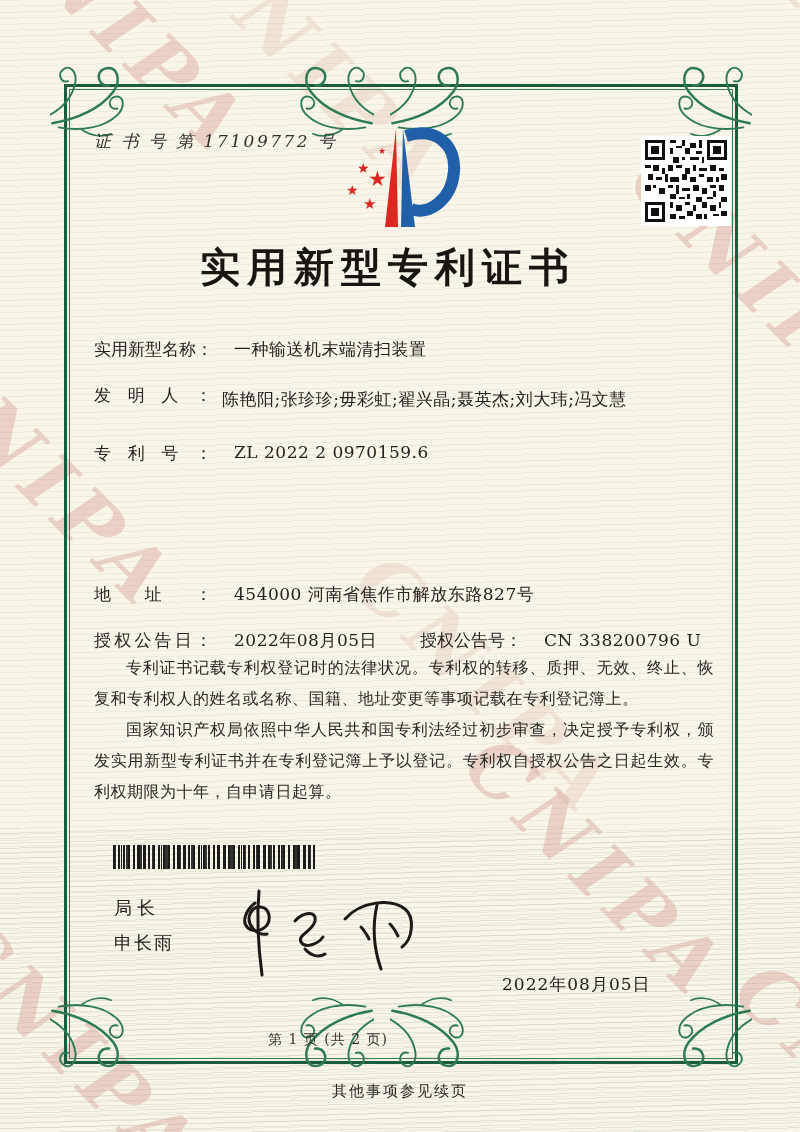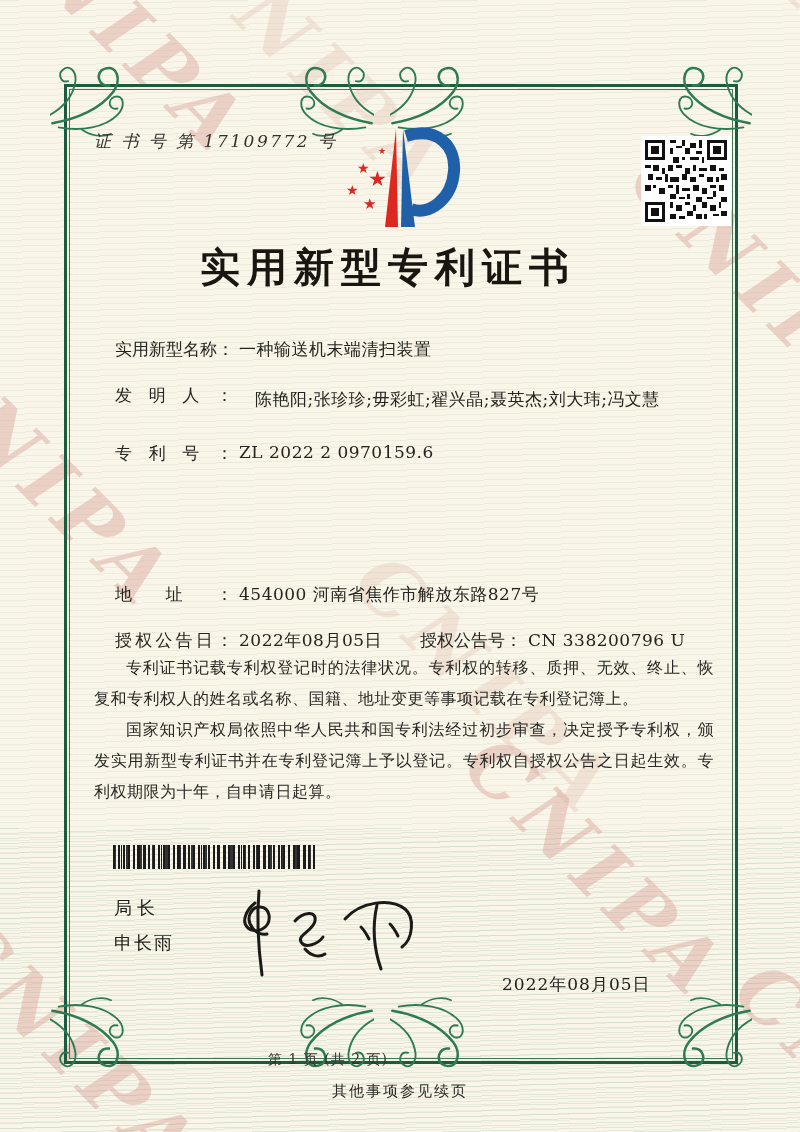--- a/index.html
+++ b/index.html
@@ -40,43 +40,43 @@
     position:absolute; left:94px; top:130px; font-size:17px; letter-spacing:2.5px; color:#33312e;font-style:italic;
   }
   .logo { position:absolute; left:330px; top:123px; width:180px; height:118px; }
   .logo .star { position:absolute; color:#dd2822; line-height:1; font-family:"DejaVu Sans",sans-serif; }
   .title {
     position:absolute; left:0; top:240px; width:776px; text-align:center;
     font-size:40px; font-weight:700; letter-spacing:7px; color:#191611;
   }
   .qr { position:absolute; left:641px; top:136px; width:90px; height:90px; background:#fff; padding:4px; }
   .row { position:absolute; left:94px; font-size:17px; color:#262420; white-space:nowrap; }
-  .lbl { display:inline-block; width:118px; text-align:justify; text-align-last:justify; vertical-align:top;margin-left:21px; }
-  .val { margin-left:6px; letter-spacing:.5px; }
-  .inv-lines { display:inline-block; vertical-align:top; margin-left:22px; line-height:30px; letter-spacing:.5px; }
+  .lbl { display:inline-block; width:118px; text-align:justify; text-align-last:justify; vertical-align:top; }
+  .val { margin-left:22px; letter-spacing:.5px; }
+  .inv-lines { display:inline-block; vertical-align:top; margin-left:10px; line-height:30px; letter-spacing:.5px; }
   .pair1 { display:inline-block; width:326px; }
   .paras {
     position:absolute; left:94px; top:652px; width:620px; font-size:16px; line-height:31px;
     color:#2a2824; text-align:justify; letter-spacing:.5px;
   }
   .paras p { text-indent:2em; }
   .barcode {
     position:absolute; left:113px; top:845px; width:203px; height:24px;
     background:
       repeating-linear-gradient(90deg,#1b1b1b 0 2px,transparent 2px 5px),
       repeating-linear-gradient(90deg,#1b1b1b 0 1px,transparent 1px 8px),
       repeating-linear-gradient(90deg,#333 0 3px,transparent 3px 13px);
   }
   .director-title { position:absolute; left:114px; top:896px; font-size:18px; letter-spacing:5px; color:#23211d;
     font-family:"DejaVu Sans","Liberation Sans",sans-serif; }
   .director-name  { position:absolute; left:114px; top:931px; font-size:18px; letter-spacing:2px; color:#23211d;
     font-family:Liberation Sans, sans-serif; }
   .sig { position:absolute; left:225px; top:883px; }
   .grant-date-bottom { position:absolute; left:502px; top:973px; font-size:17px; letter-spacing:1px; color:#23211d; }
-  .pageinfo { position:absolute; left:0; top:1031px; width:656px; text-align:center; font-size:14px; color:#33312c; letter-spacing:1px;margin-top:20px; }
+  .pageinfo { position:absolute; left:0; top:1031px; width:656px; text-align:center; font-size:14px; color:#33312c; letter-spacing:1px; }
   .contnote { position:absolute; left:0; top:1082px; width:800px; text-align:center; font-size:15px; color:#2a2824; letter-spacing:2px; }
 </style>
 </head>
 <body>
 
 <div class="page">
 
   <svg width="0" height="0" style="position:absolute" aria-hidden="true">
     <defs>
       <g id="curlgrp" fill="none" stroke="#2e7b52" stroke-linecap="round">

